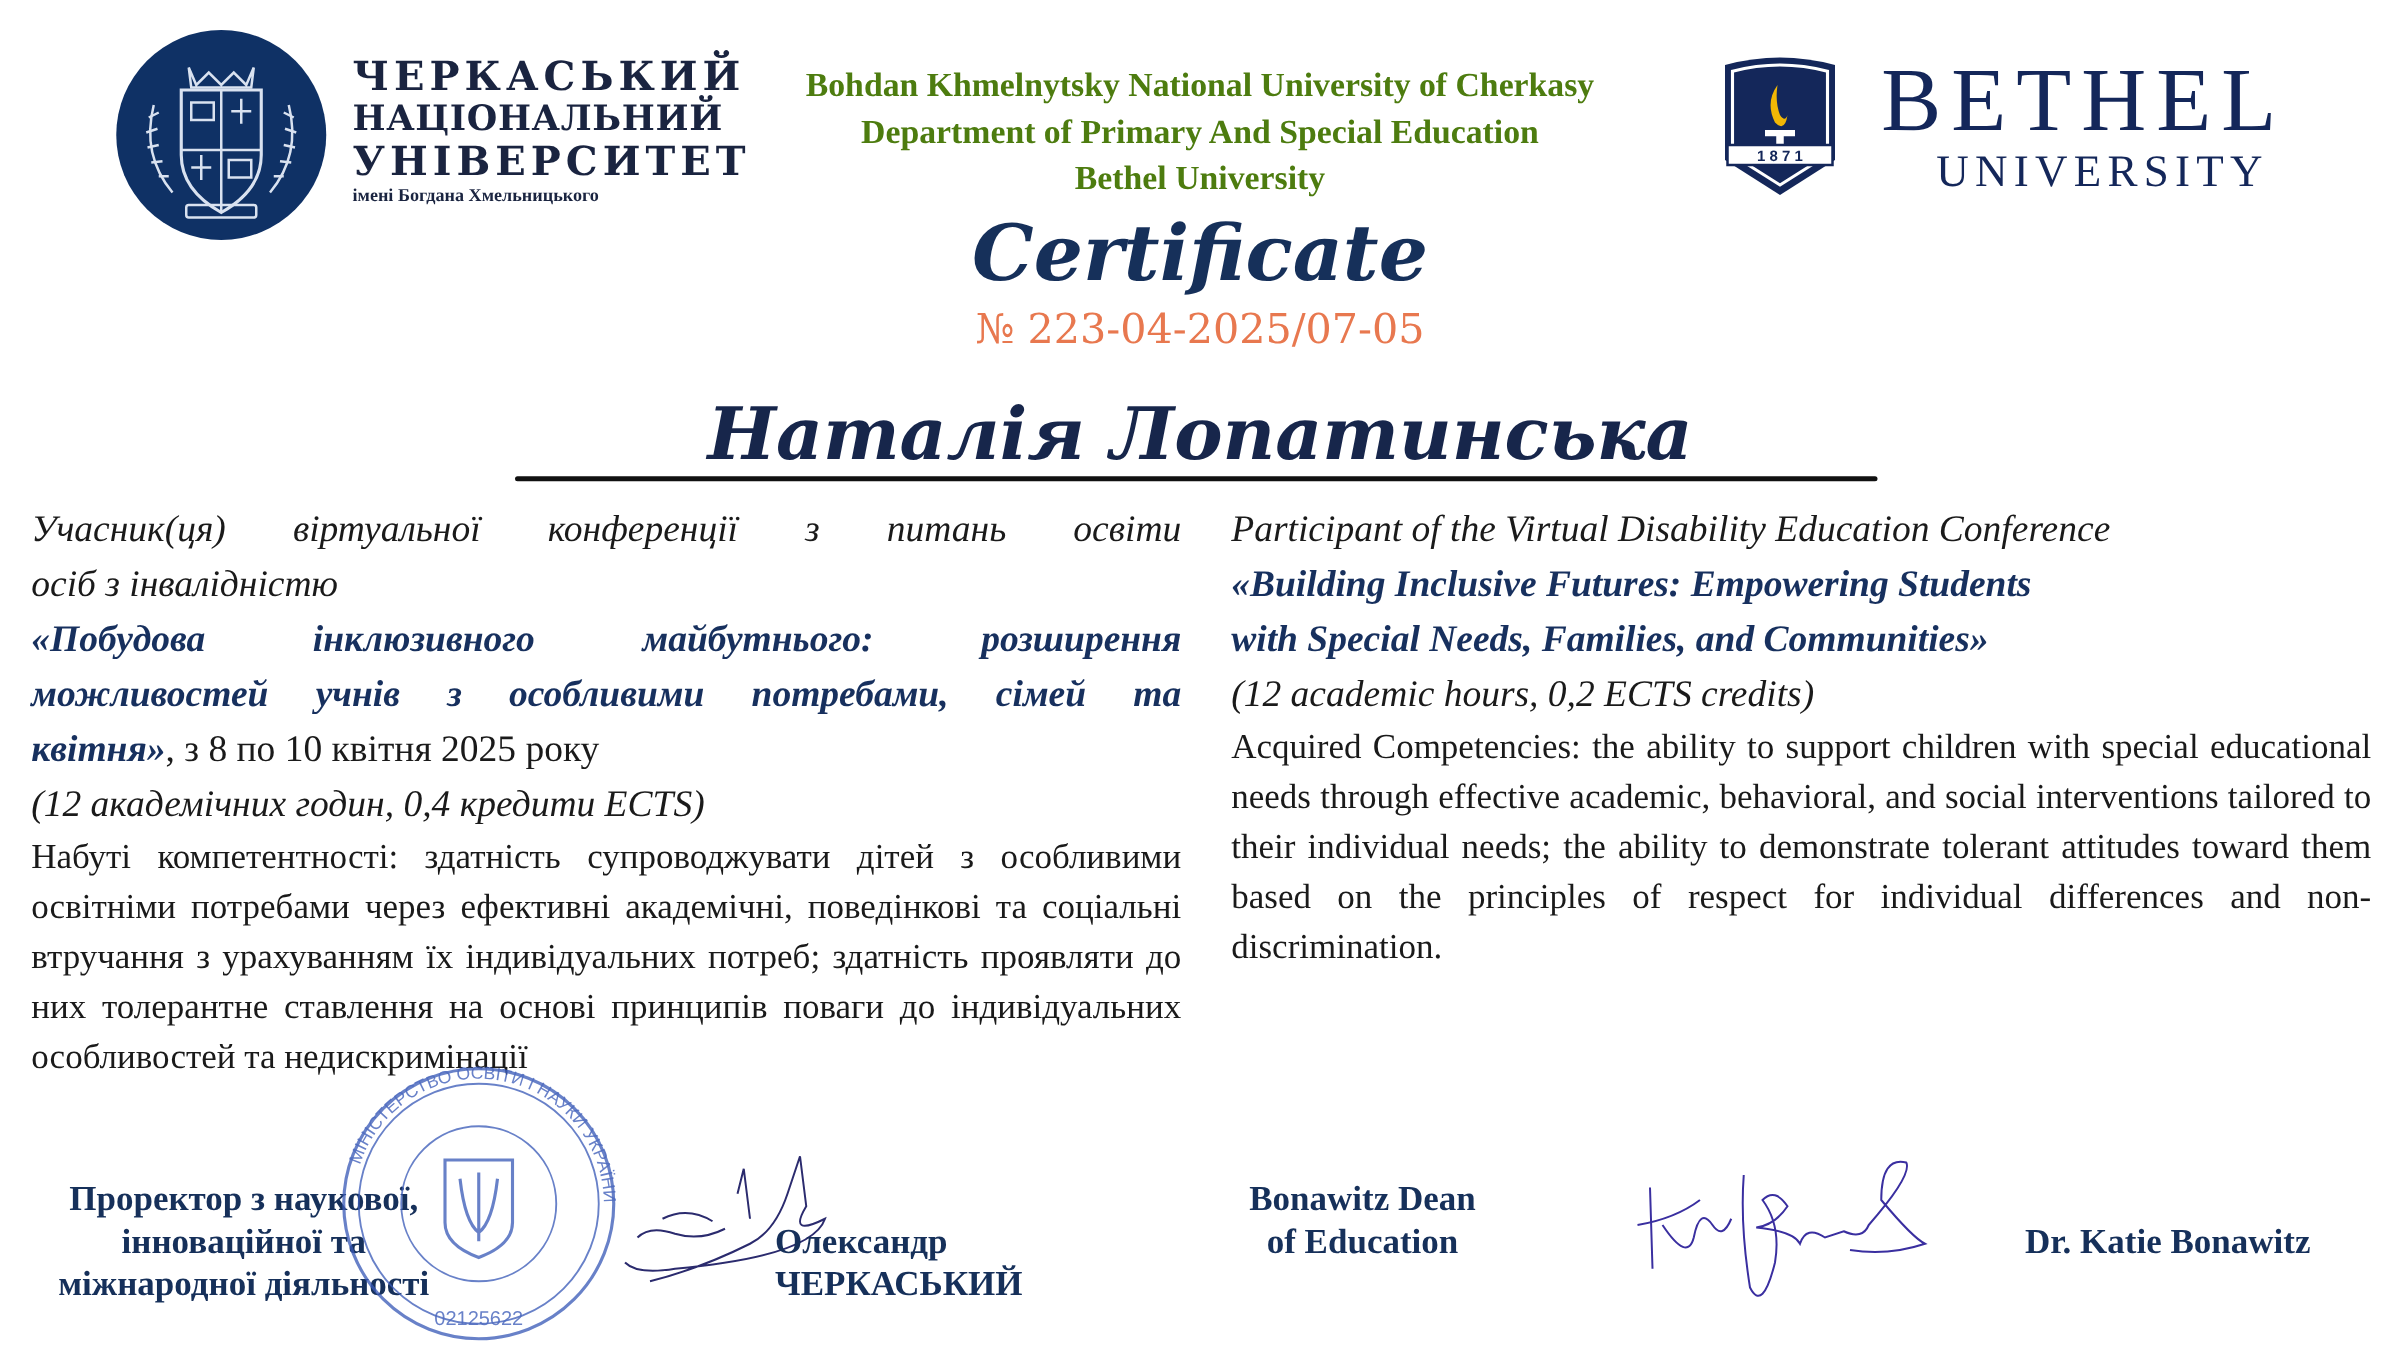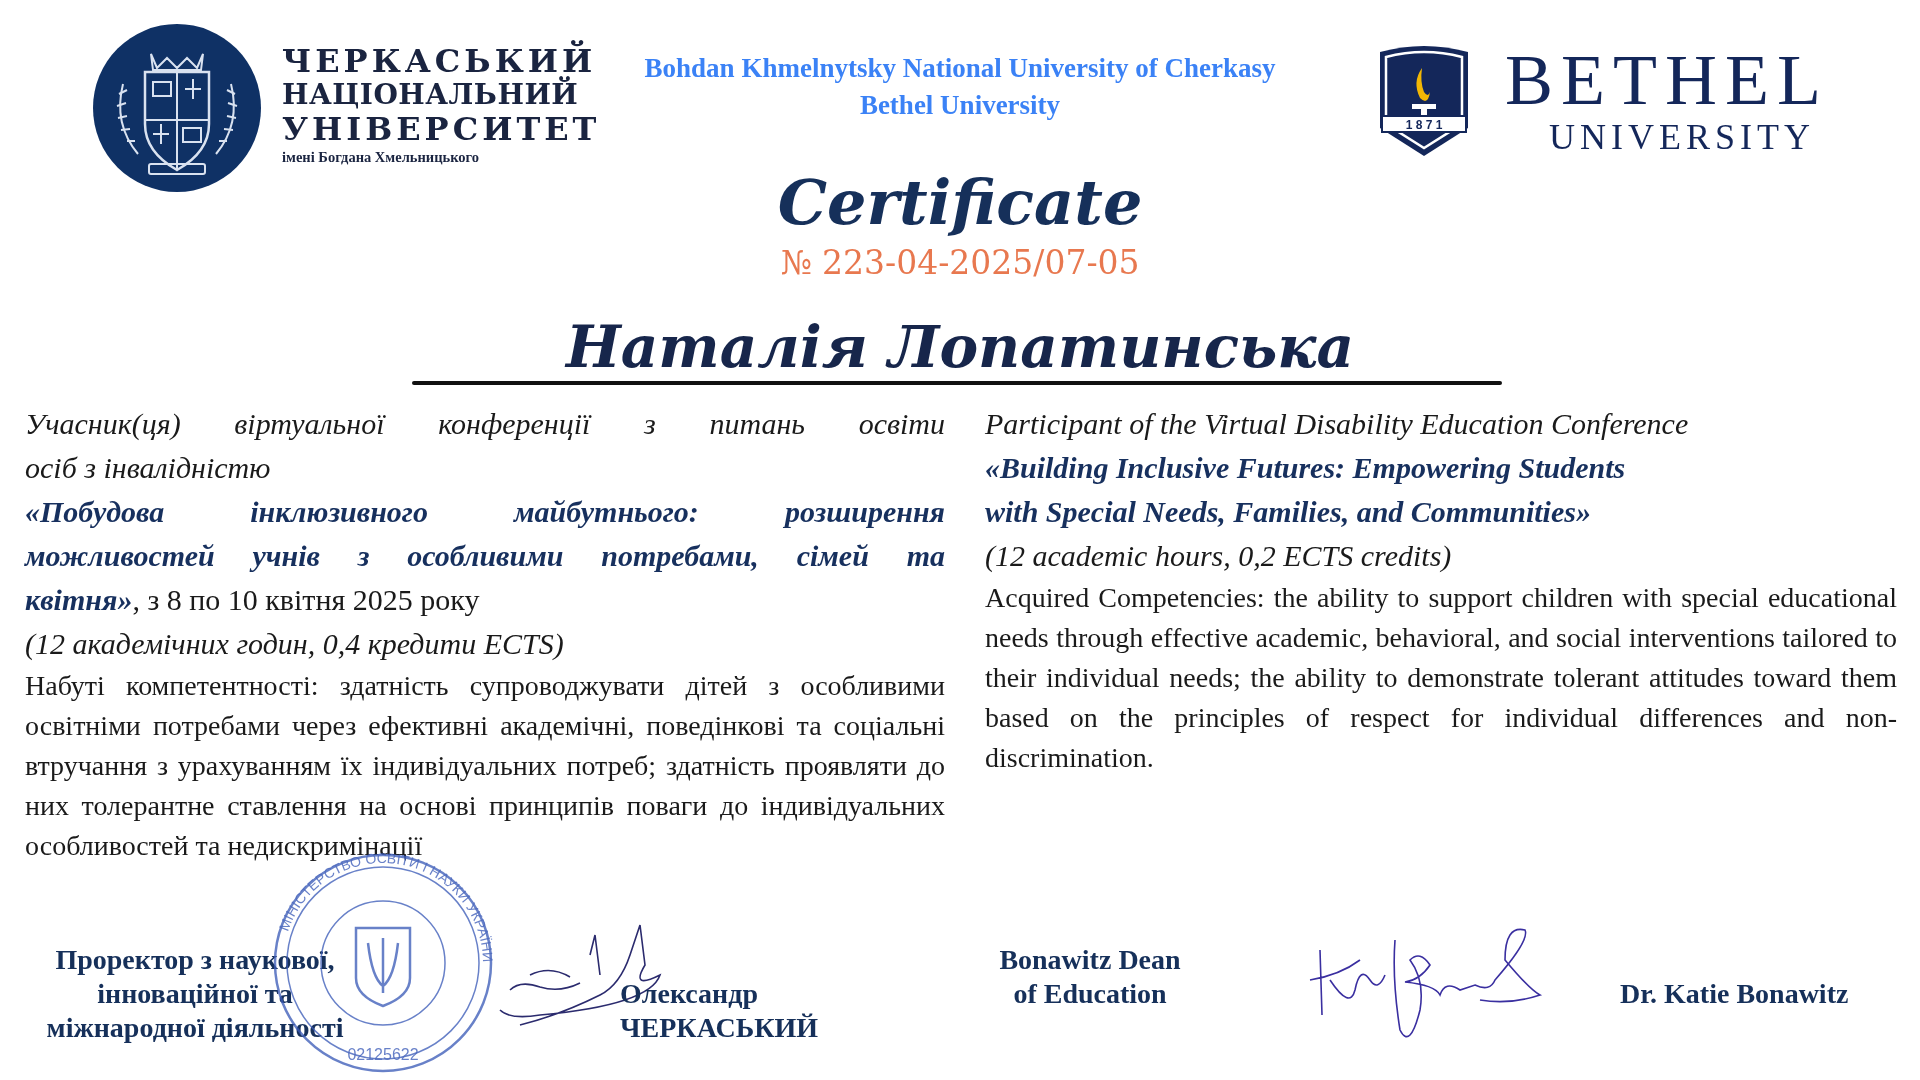--- a/index.html
+++ b/index.html
@@ -13,21 +13,21 @@
 
   
   #cnu-seal { left: 93px; top: 24px; width: 168px; height: 168px; border-radius: 50%; background: #0f3165; overflow: hidden; }
   #cnu-seal svg { width: 100%; height: 100%; }
   #cnu-text { left: 282px; top: 44px; width: 260px; color: #1a2440; font-family: "DejaVu Serif", serif; font-weight: bold; }
   #cnu-text .l1, #cnu-text .l3 { font-size: 32px; letter-spacing: 4px; line-height: 34px; }
   #cnu-text .l2 { font-size: 28px; letter-spacing: 0.5px; line-height: 34px; }
   #cnu-text .l4 { font-size: 14.5px; line-height: 18px; margin-top: 2px; font-family: "Liberation Serif", serif; }
 
   
-  #header-lines { left: 560px; top: 50px; width: 800px; text-align: center; color: #3b82f6;
+  #header-lines { left: 560px; top: 50px; width: 800px; text-align: center; color: #4d7c0f;
     font-family: "Liberation Serif", serif; font-weight: bold; font-size: 27px; line-height: 37px; }
   #cert-title { left: 560px; top: 164px; width: 800px; text-align: center; color: #16305a;
     font-family: "DejaVu Serif", serif; font-style: italic; font-weight: bold; font-size: 62px; line-height: 78px; }
   #cert-number { left: 560px; top: 243px; width: 800px; text-align: center; color: #e8784f;
     font-family: "DejaVu Serif", serif; font-size: 33px; line-height: 40px; }
 
   
   #bethel-shield { left: 1376px; top: 42px; width: 96px; height: 118px; }
   #bethel-text { left: 1505px; top: 44px; width: 400px; color: #14275a; font-family: "Liberation Serif", serif; }
   #bethel-text .b1 { font-size: 72px; letter-spacing: 8px; line-height: 72px; }
@@ -82,20 +82,21 @@
 </div>
 <div id="cnu-text" class="abs">
   <div class="l1">ЧЕРКАСЬКИЙ</div>
   <div class="l2">НАЦІОНАЛЬНИЙ</div>
   <div class="l3">УНІВЕРСИТЕТ</div>
   <div class="l4">імені Богдана Хмельницького</div>
 </div>
 
 <div id="header-lines" class="abs">
   <div>Bohdan Khmelnytsky National University of Cherkasy</div>
+  <div>Department of Primary And Special Education</div>
   <div>Bethel University</div>
 </div>
 <div id="cert-title" class="abs">Certificate</div>
 <div id="cert-number" class="abs">№ 223-04-2025/07-05</div>
 
 <svg id="bethel-shield" class="abs" viewBox="0 0 96 118">
   <path d="M4 10 Q48 -2 92 10 L92 86 L48 114 L4 86 Z" fill="#14275a"></path>
   <path d="M10 15 Q48 5 86 15 L86 82 L48 106 L10 82 Z" fill="none" stroke="#ffffff" stroke-width="2.5"></path>
   <path d="M46 26 Q36 40 44 56 Q52 64 54 50 Q52 56 48 50 Q44 40 46 26 Z" fill="#f2b705"></path>
   <rect x="36" y="62" width="24" height="5" fill="#ffffff"></rect>

